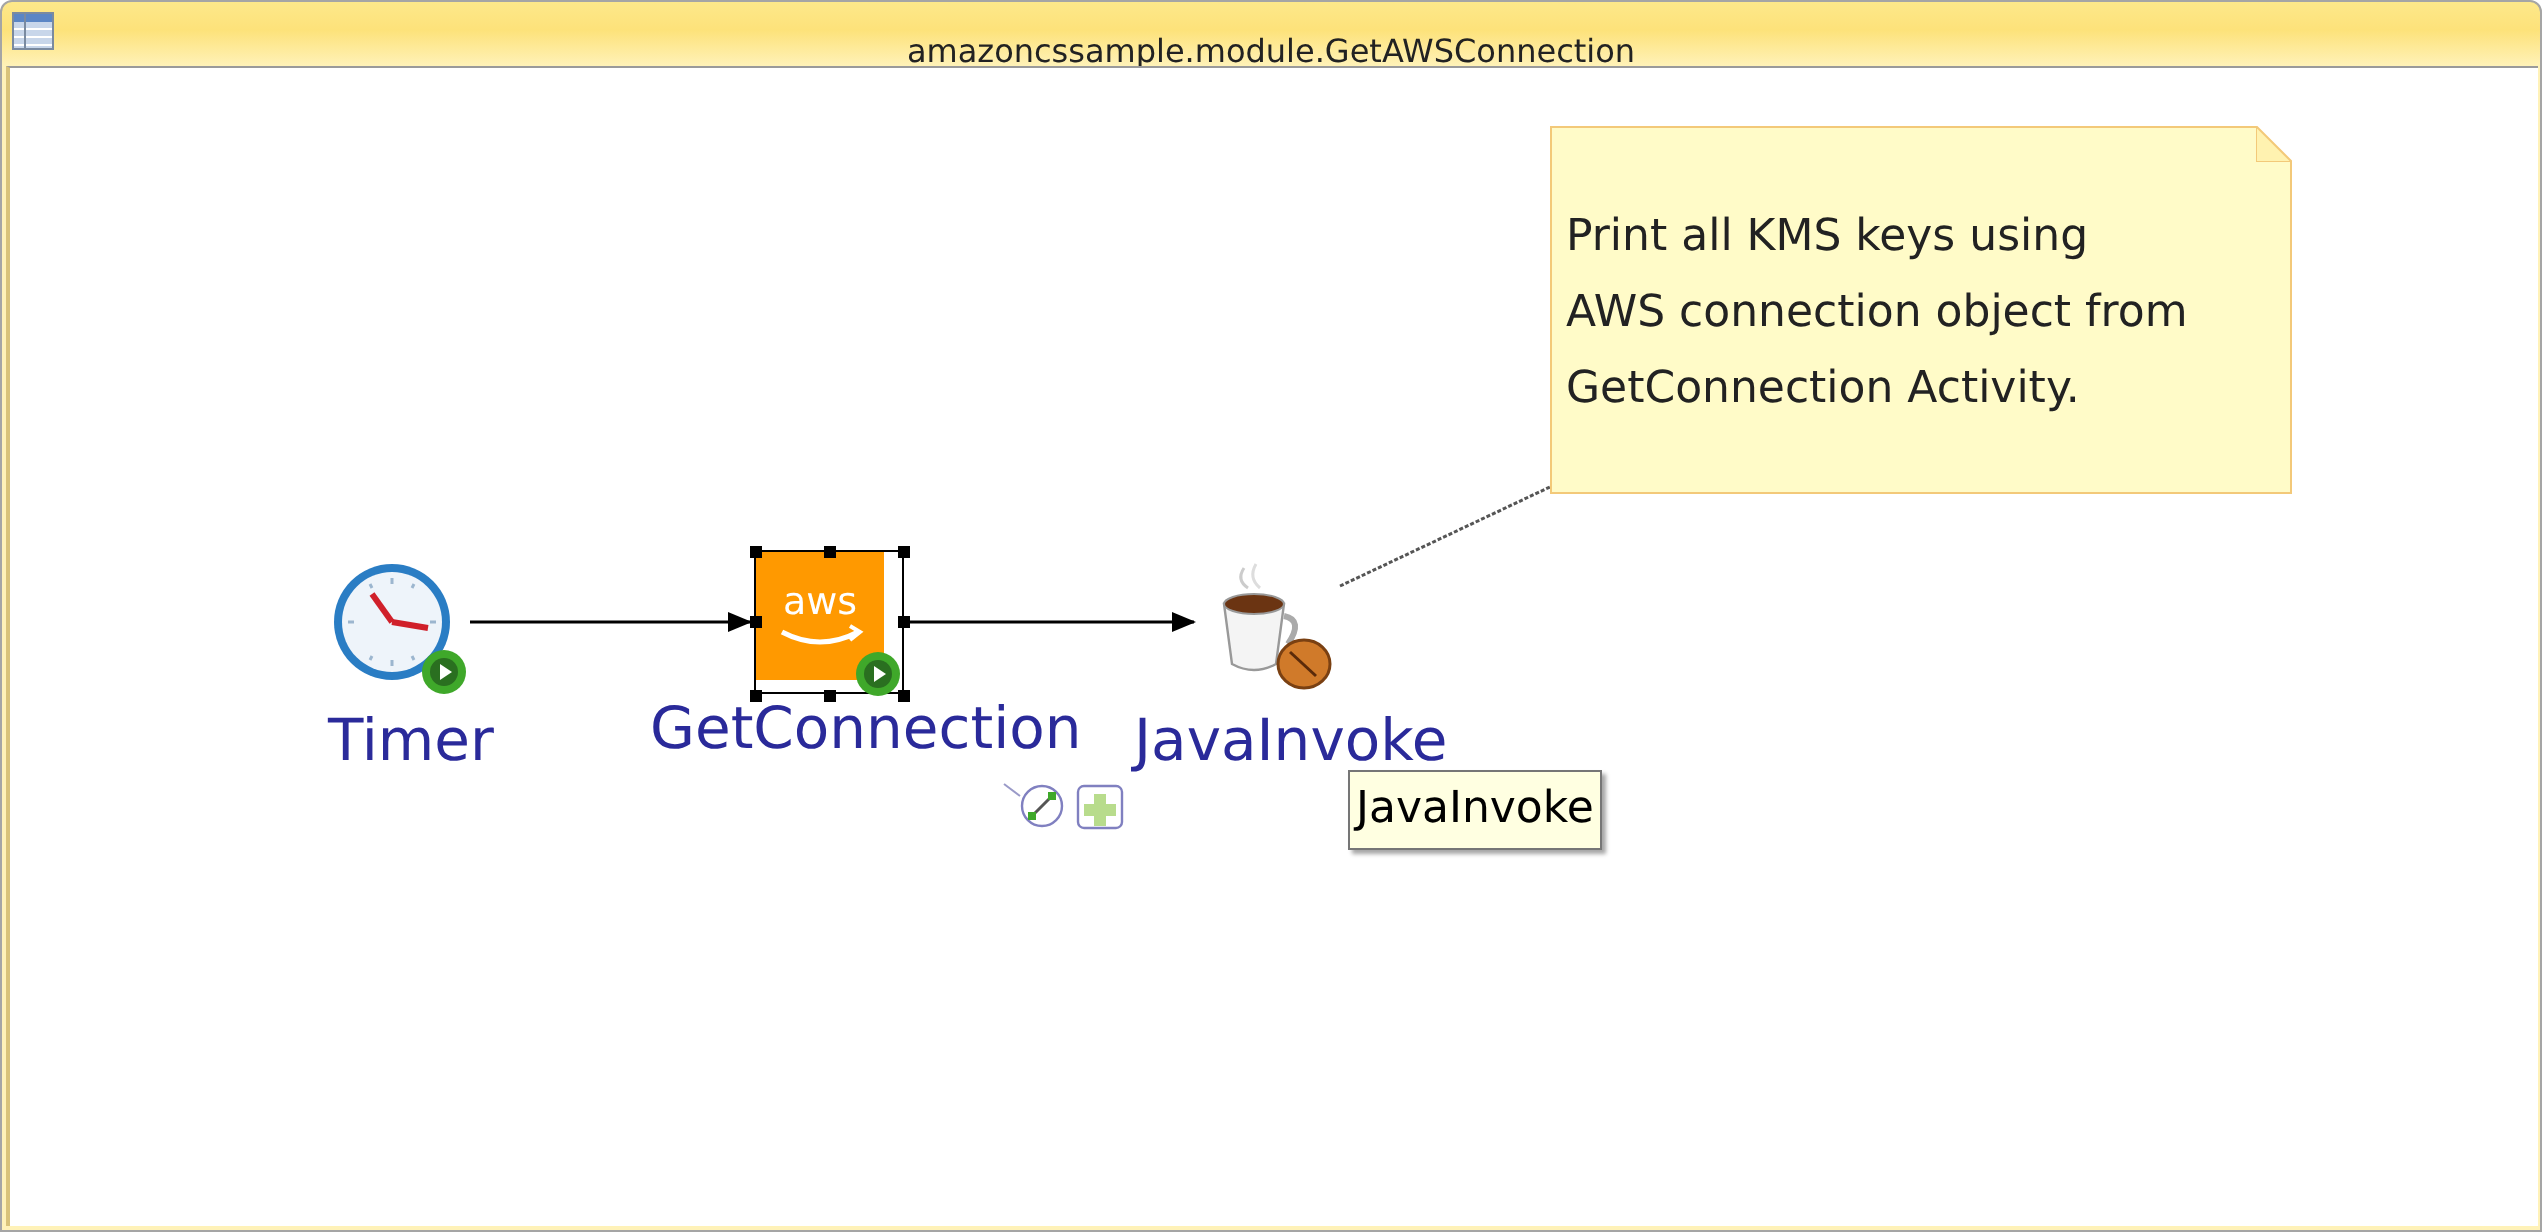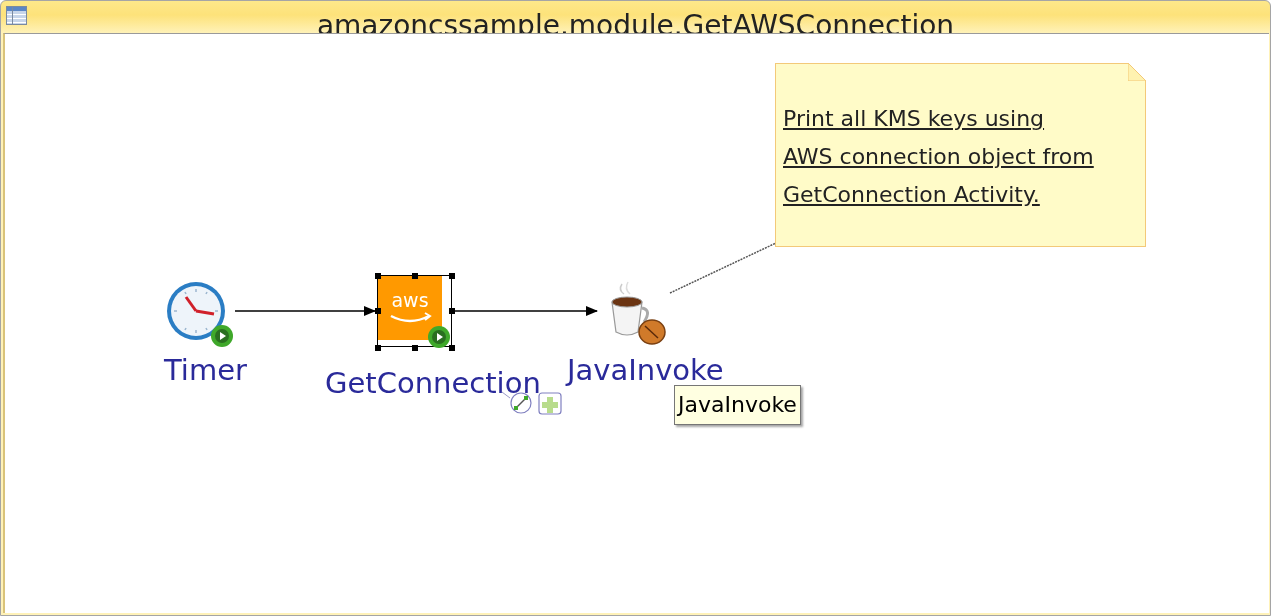--- a/index.html
+++ b/index.html
@@ -1,27 +1,27 @@
 <!DOCTYPE html>
 <html><head>
 <meta charset="utf-8">
 <style>
   html, body { margin:0; padding:0; }
   body { width:1271px; height:616px; position:relative; overflow:hidden; background:#fff; font-family:"DejaVu Sans", sans-serif; }
   .frame { position:absolute; left:0; top:0; width:1269px; height:614px; border:1px solid #a5a5a5; border-radius:6px 6px 0 0; background:linear-gradient(#fde88a 0px, #fde27a 14px, #fff2b8 32px); }
   .titlebar { position:absolute; left:0; top:0; right:0; height:33px; overflow:hidden; }
-  .title { position:absolute; left:0; right:0; top:10px; text-align:center; font-size:28px; color:#222; line-height:30px; }
+  .title { position:absolute; left:0; right:0; top:10px; text-align:center; font-size:16px; color:#222; line-height:30px; }
   .ticon { position:absolute; left:5px; top:5px; width:19px; height:17px; border:1px solid #7a8aa0; background:repeating-linear-gradient(#c8d6ea 0 3px, #fff 3px 4px); }
   .ticon::before { content:""; position:absolute; left:0; right:0; top:0; height:4px; background:#5b86c5; }
   .ticon::after { content:""; position:absolute; left:5px; top:0; bottom:0; width:1px; background:#7a8aa0; }
   .canvas { position:absolute; left:3px; top:33px; width:1264px; height:579px; background:#fff; border-top:1px solid #9a9a9a; border-left:2px solid #d9c37a; }
   .node-label { position:absolute; font-size:29px; color:#2a2a9a; white-space:nowrap; }
   .note { position:absolute; left:775px; top:63px; width:371px; height:184px; background:#fffbc8; border:1px solid #f3c979; box-sizing:border-box; clip-path:polygon(0 0, 353px 0, 100% 18px, 100% 100%, 0 100%); }
   .note-fold { position:absolute; left:1128px; top:63px; width:18px; height:18px; }
-  .note-text { position:absolute; left:783px; top:100px; font-size:22px; line-height:38px; color:#222; white-space:pre-line;text-decoration:underline; }
+  .note-text { position:absolute; left:783px; top:100px; font-size:22px; line-height:38px; color:#222; white-space:pre-line; }
   .tooltip { position:absolute; left:674px; top:385px; height:38px; padding:0 3px; background:#ffffe1; border:1px solid #767676; box-shadow:2px 2px 2px rgba(0,0,0,0.35); font-size:22px; line-height:38px; color:#000; }
   .handle { position:absolute; width:6px; height:6px; background:#000; }
 </style>
 </head>
 <body>
 
 <div class="frame">
   <div class="titlebar">
     <div class="ticon"></div>
     <div class="title">amazoncssample.module.GetAWSConnection</div>
@@ -79,21 +79,21 @@
     </g>
   </svg>
   <div class="handle" style="left:375px;top:273px;"></div>
   <div class="handle" style="left:412px;top:273px;"></div>
   <div class="handle" style="left:449px;top:273px;"></div>
   <div class="handle" style="left:375px;top:308px;"></div>
   <div class="handle" style="left:449px;top:308px;"></div>
   <div class="handle" style="left:375px;top:345px;"></div>
   <div class="handle" style="left:412px;top:345px;"></div>
   <div class="handle" style="left:449px;top:345px;"></div>
-  <div class="node-label" style="left:325px;top:366px;">GetConnection</div>
+  <div class="node-label" style="left:325px;top:347px;">GetConnection</div>
 </div>
 
 <svg style="position:absolute;left:500px;top:390px;" width="66" height="26">
   <line x1="2" y1="2" x2="10" y2="8" stroke="#9a9ac8" stroke-width="1"></line>
   <g>
     <circle cx="21" cy="13" r="10" fill="#fff" stroke="#8080c0" stroke-width="1.2"></circle>
     <line x1="16" y1="18" x2="26" y2="8" stroke="#555" stroke-width="1.5"></line>
     <rect x="14" y="16" width="4" height="4" fill="#3fa82a"></rect>
     <rect x="24" y="6" width="4" height="4" fill="#3fa82a"></rect>
   </g>

